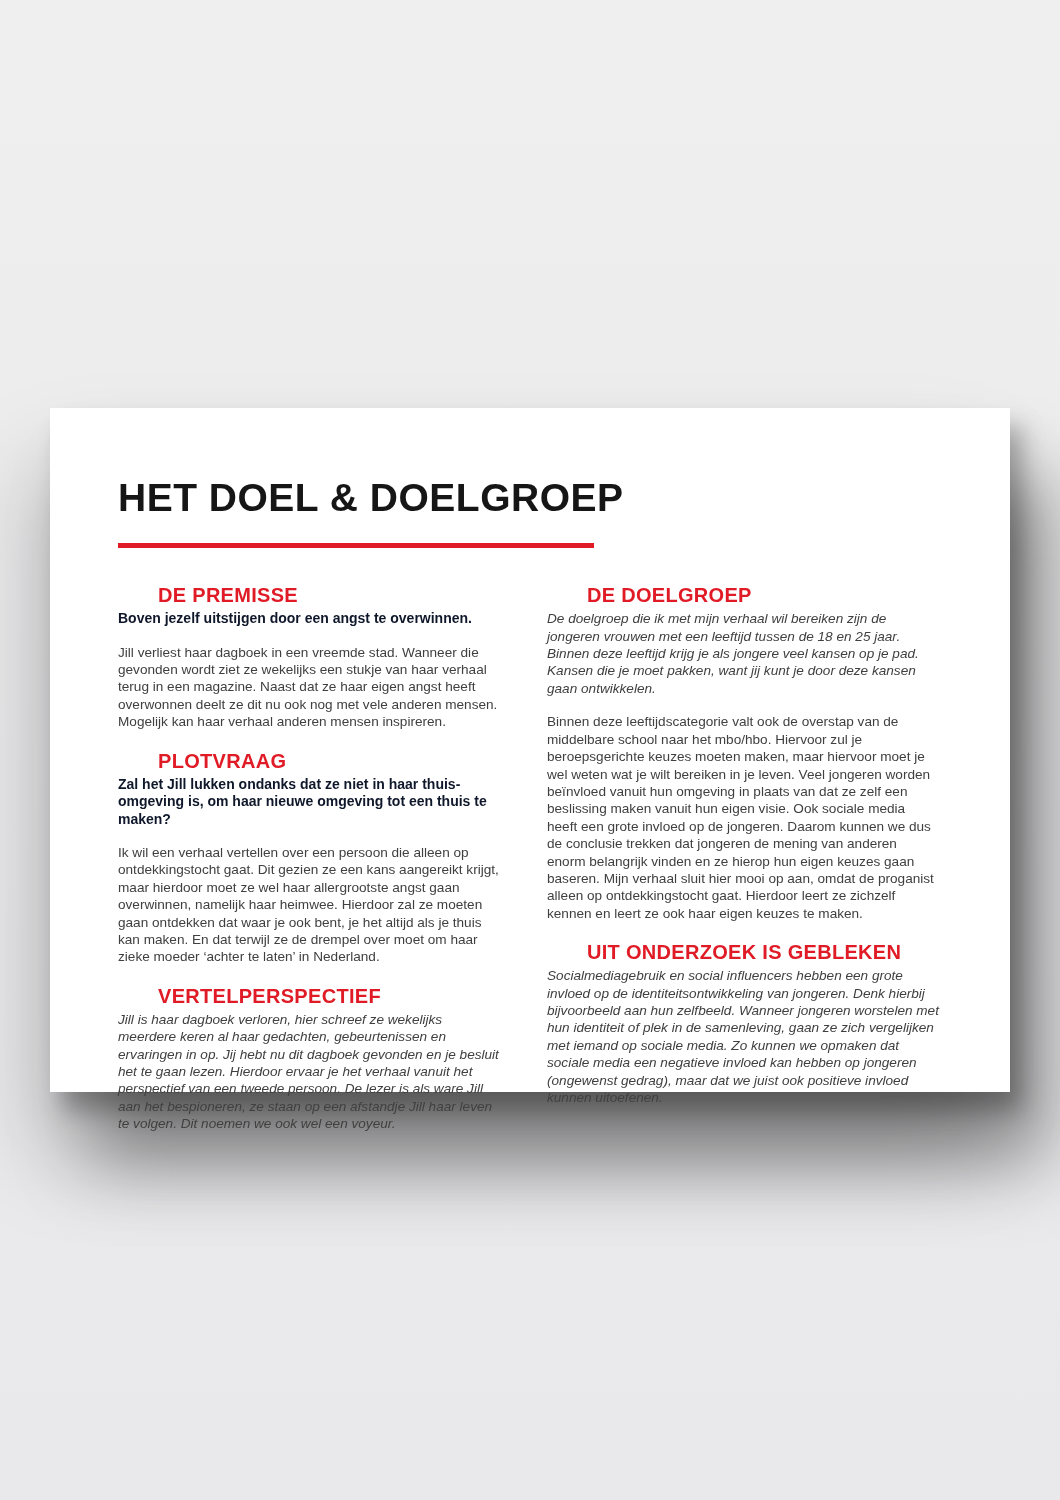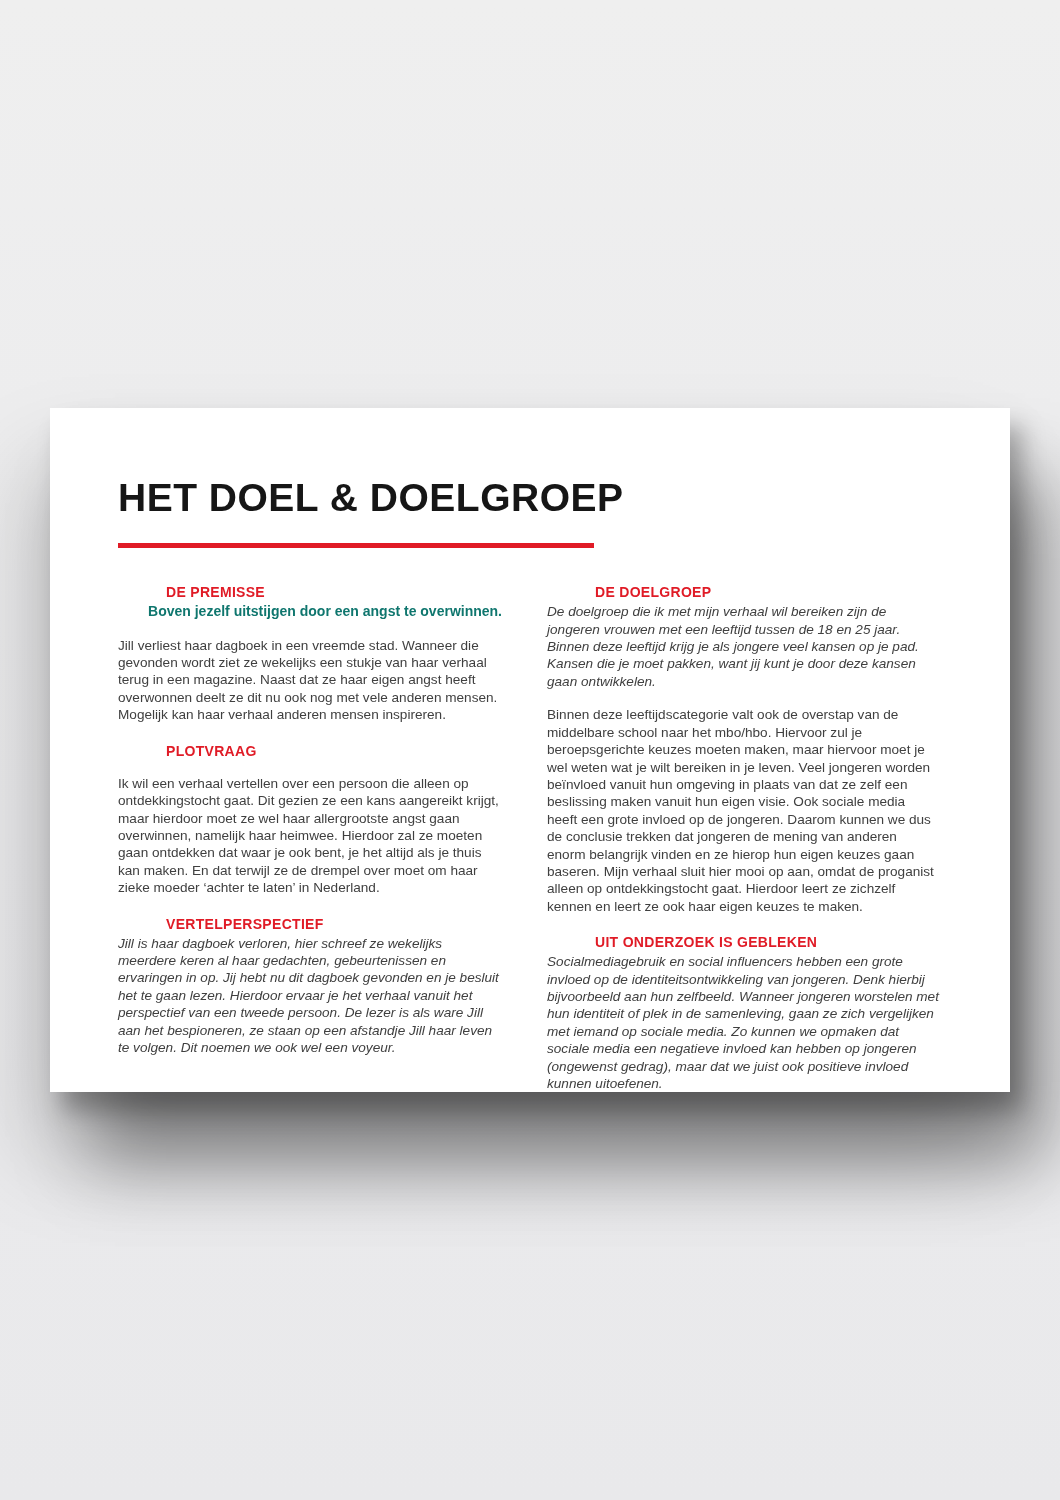--- a/index.html
+++ b/index.html
@@ -47,34 +47,33 @@
   .content {
     display: flex;
     gap: 45px;
     margin-top: 36px;
   }
   .col-left  { width: 384px; flex: 0 0 auto; }
   .col-right { width: 392px; flex: 0 0 auto; }
   .section { margin-bottom: 19px; }
   .section-heading {
     color: #e01b26;
-    font-size: 14px;
+    font-size: 20px;
     font-weight: 700;
     letter-spacing: 0.3px;
-    margin: 0 0 3px 12px;
+    margin: 0 0 3px 4px;
     text-transform: uppercase;
     padding-left: 36px;
   }
   .section-lead {
-    color: #0f766e;
+    color: #0f172a;
     font-size: 14px;
     font-weight: 700;
     line-height: 17.4px;
     margin: 0;
-    text-align: right;
   }
   .body-par {
     color: #404040;
     font-size: 13.6px;
     font-weight: 400;
     line-height: 17.4px;
     margin: 16px 0 0 0;
   }
   .body-par.first-no-gap { margin-top: 0; font-style: italic; }
   .citation {
@@ -99,20 +98,21 @@
       <div class="col-left">
 
         <div class="section">
           <h2 class="section-heading">DE PREMISSE</h2>
           <p class="section-lead">Boven jezelf uitstijgen door een angst te overwinnen.</p>
           <p class="body-par">Jill verliest haar dagboek in een vreemde stad. Wanneer die gevonden wordt ziet ze wekelijks een stukje van haar verhaal terug in een magazine. Naast dat ze haar eigen angst heeft overwonnen deelt ze dit nu ook nog met vele anderen mensen. Mogelijk kan haar verhaal anderen mensen inspireren.</p>
         </div>
 
         <div class="section">
           <h2 class="section-heading">PLOTVRAAG</h2>
+          <p class="section-lead">Zal het Jill lukken ondanks dat ze niet in haar thuis-omgeving is, om haar nieuwe omgeving tot een thuis te maken?</p>
           <p class="body-par">Ik wil een verhaal vertellen over een persoon die alleen op ontdekkingstocht gaat. Dit gezien ze een kans aangereikt krijgt, maar hierdoor moet ze wel haar allergrootste angst gaan overwinnen, namelijk haar heimwee. Hierdoor zal ze moeten gaan ontdekken dat waar je ook bent, je het altijd als je thuis kan maken. En dat terwijl ze de drempel over moet om haar zieke moeder ‘achter te laten’ in Nederland.</p>
         </div>
 
         <div class="section">
           <h2 class="section-heading">VERTELPERSPECTIEF</h2>
           <p class="body-par first-no-gap">Jill is haar dagboek verloren, hier schreef ze wekelijks meerdere keren al haar gedachten, gebeurtenissen en ervaringen in op. Jij hebt nu dit dagboek gevonden en je besluit het te gaan lezen. Hierdoor ervaar je het verhaal vanuit het perspectief van een tweede persoon. De lezer is als ware Jill aan het bespioneren, ze staan op een afstandje Jill haar leven te volgen. Dit noemen we ook wel een voyeur.</p>
         </div>
 
       </div>
 

